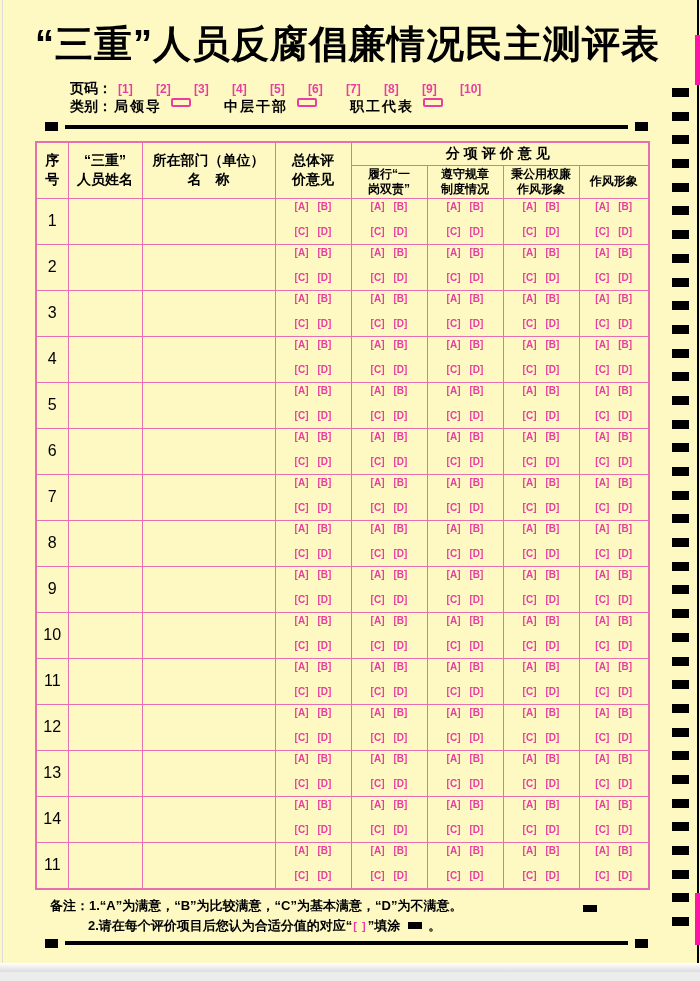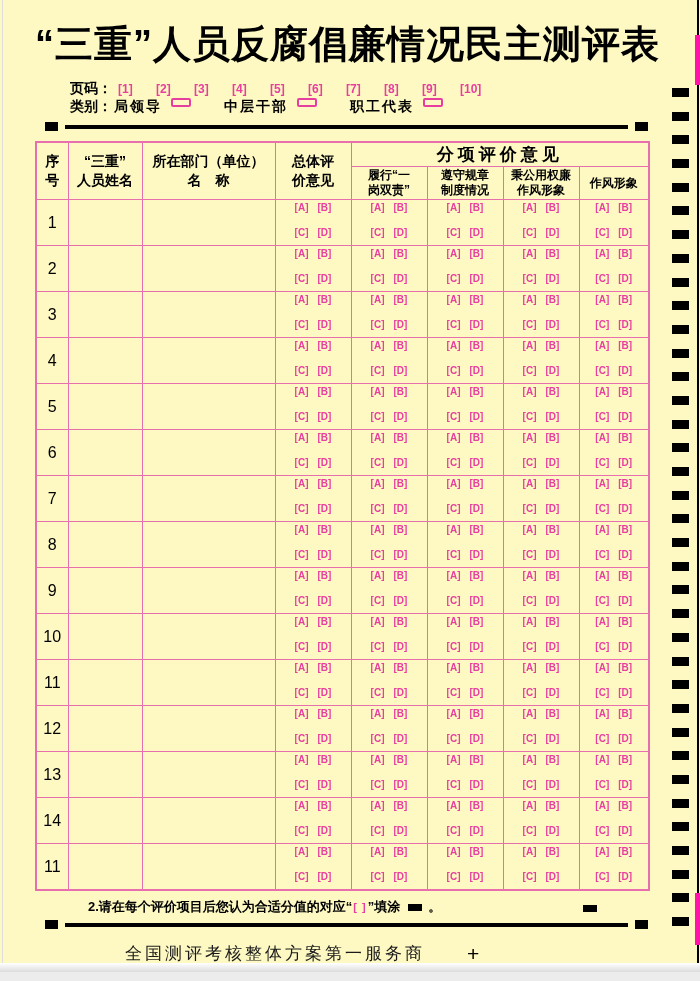--- a/index.html
+++ b/index.html
@@ -30,21 +30,21 @@
   .sep .sq{width:13px;height:9px;background:#000;flex:0 0 13px;}
   .sep .bar{flex:1;height:4px;background:#000;margin:0 7px;}
   .sep.bottom{margin-top:3px;}
 
   
   table.eval{border-collapse:collapse;width:613px;table-layout:fixed;margin-top:10px;}
   table.eval,table.eval th,table.eval td{border:1px solid var(--grid);}
   table.eval{border:2px solid var(--grid);}
   thead th{font-weight:bold;white-space:pre-line;padding:0;vertical-align:middle;}
   .th-main{font-size:14px;line-height:19px;}
-  .th-group{font-size:17px;height:23px;letter-spacing:4px;}
+  .th-group{font-size:14px;height:23px;letter-spacing:4px;}
   .th-sub{font-size:12px;line-height:15px;height:33px;}
   tbody td{height:45px;padding:0;}
   .c-num{font-size:16px;text-align:center;}
   .optwrap{display:flex;flex-direction:column;justify-content:space-between;height:45px;padding:3px 0 7px;}
   .optline{display:flex;justify-content:center;gap:9px;}
   .bubble{color:var(--pink);font-size:10px;font-weight:bold;line-height:10px;}
 
   
   .notes{margin-top:6px;margin-left:15px;font-size:13px;font-weight:bold;line-height:20px;}
   .note2{margin-left:38px;display:flex;align-items:center;text-align:right;}
@@ -1121,20 +1121,21 @@
                   <span class="bubble">[C]</span>
                   <span class="bubble">[D]</span>
                 </div>
               </div>
             </td>
           </tr>
         </tbody>
     </table>
 
     <div class="notes">
+      <div>备注：1.“A”为满意，“B”为比较满意，“C”为基本满意，“D”为不满意。</div>
       <div class="note2">
         <span>2.请在每个评价项目后您认为合适分值的对应“</span>
         <span class="note-bracket">[ ]</span>
         <span>”填涂</span>
         <span class="fill-dash"></span>
         <span>。</span>
       </div>
     </div>
 
     <div class="sep bottom">

